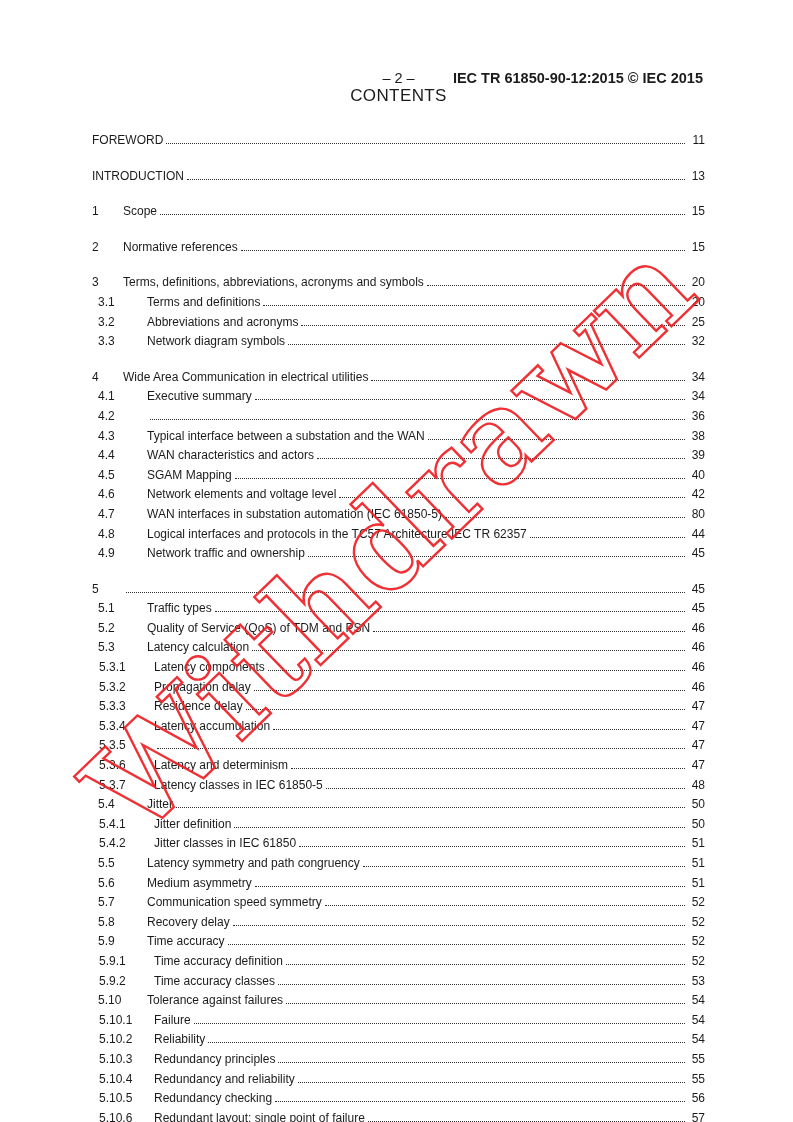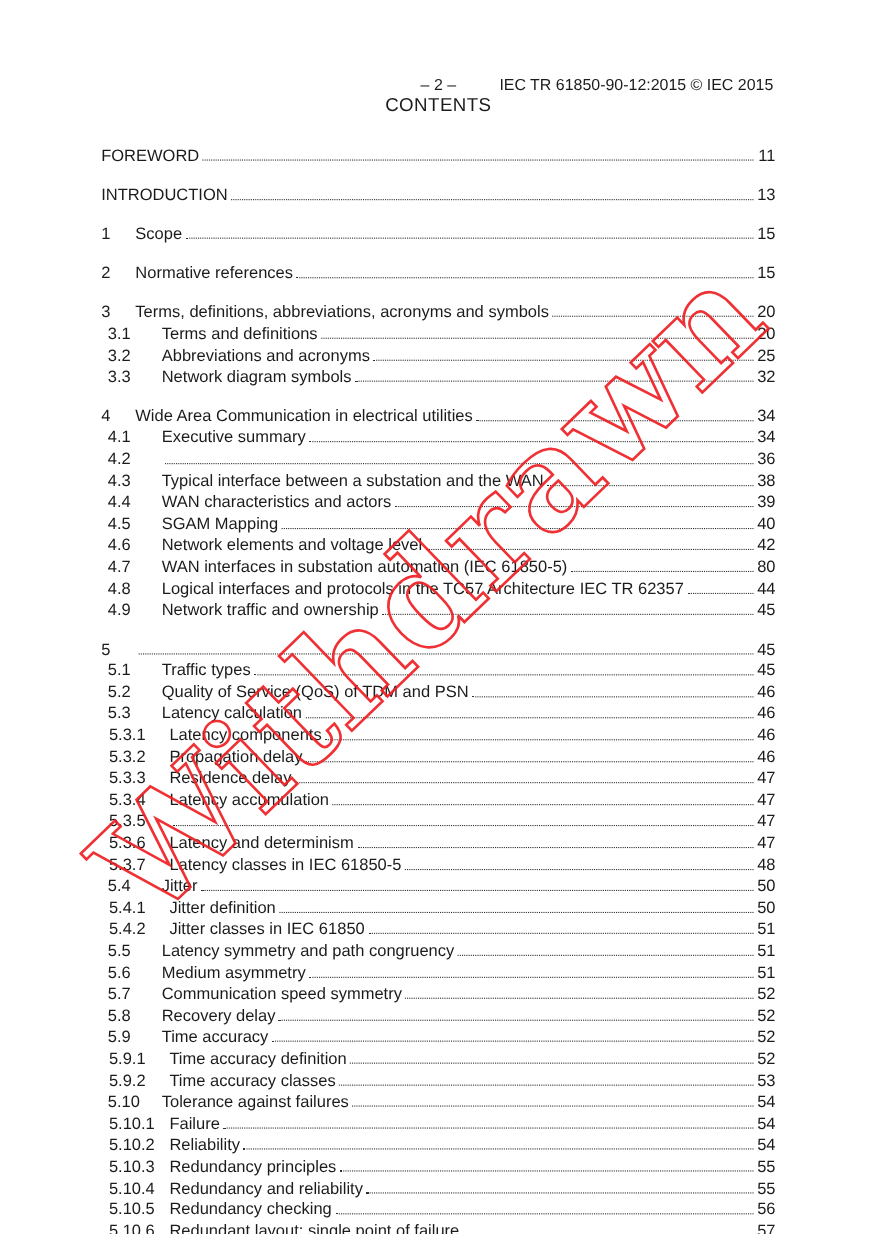--- a/index.html
+++ b/index.html
@@ -23,34 +23,35 @@
     font-size:14.5px;
     line-height:15px;
   }
   .hdr-page{
     position:absolute;left:0;right:0;
     text-align:center;
   }
   .hdr-ref{
     position:absolute;right:2px;top:0;
     white-space:nowrap;
+    font-weight:bold;
   }
   .doc-title{
     text-align:center;
     font-size:17px;
     letter-spacing:0.4px;
   }
   .toc{
     margin-top:27px;
   }
   .row{
     display:flex;
     align-items:baseline;
     height:19.6px;
-    font-size:15px;
+    font-size:12px;
     white-space:nowrap;
   }
   .row.lvl0 + .row.lvl0, .row.lvl1{margin-top:16px;}
   .row .num{flex:0 0 auto;}
   .lvl1 .num{margin-left:0;width:31px;}
   .lvl2 .num{margin-left:6px;width:49px;}
   .lvl3 .num{margin-left:7px;width:55px;}
   .row .title{flex:0 0 auto;}
   .dots{
     flex:1 1 auto;

